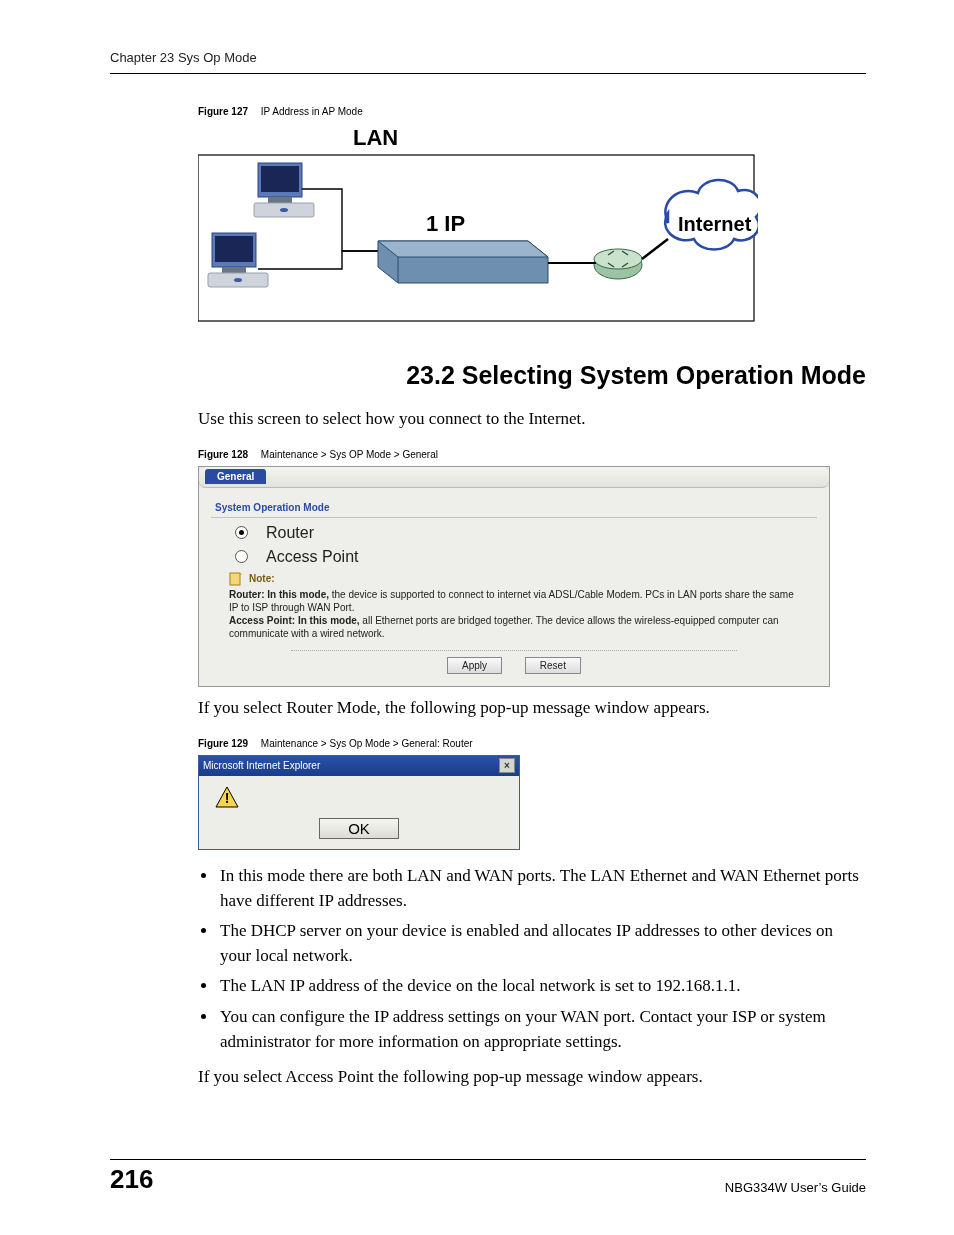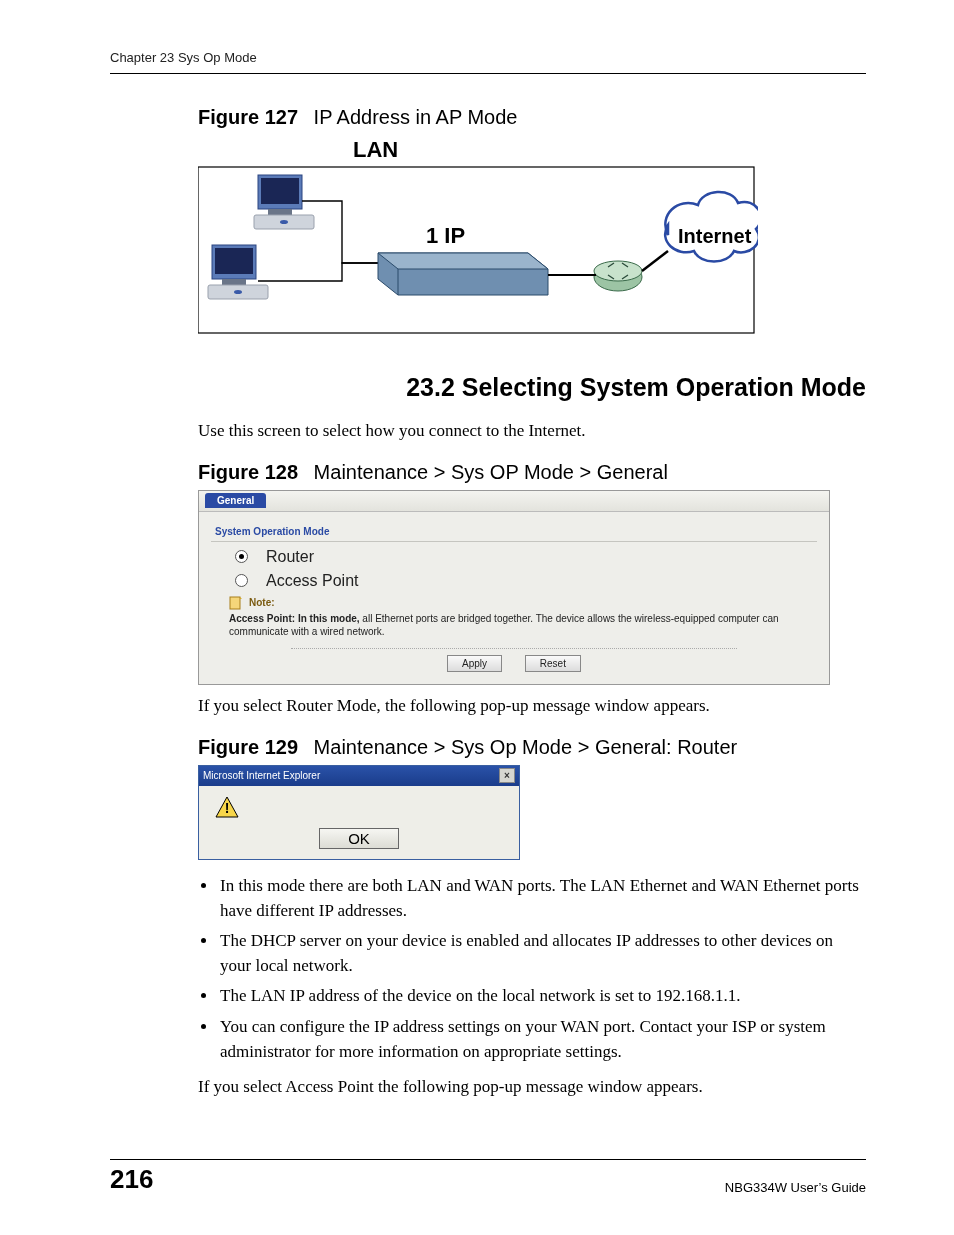--- a/index.html
+++ b/index.html
@@ -19,21 +19,21 @@
   .header-line {
     font-family: Arial, Helvetica, sans-serif;
     font-size: 13px;
     color: #222;
     border-bottom: 1px solid #000;
     padding-bottom: 8px;
     margin-bottom: 32px;
   }
   .fig-caption {
     font-family: Arial, Helvetica, sans-serif;
-    font-size: 20px;
+    font-size: 10px;
     margin: 0 0 6px 88px;
   }
   .fig-caption .fig-num {
     font-weight: bold;
     margin-right: 10px;
   }
   
   .diagram {
     margin: 0 0 28px 88px;
     width: 560px;
@@ -60,20 +60,21 @@
     font-family: Verdana, Arial, sans-serif;
     font-size: 10px;
     color: #222;
     width: 630px;
   }
   .tabbar {
     background: linear-gradient(#f4f4f0,#e3e3dd);
     border-bottom: 1px solid #bbb;
     height: 20px;
     position: relative;
+    border-radius: 7px;
   }
   .tab {
     position: absolute;
     left: 6px; top: 2px;
     background: #2a4aa4;
     color: #fff;
     font-weight: bold;
     font-size: 10px;
     padding: 2px 12px;
     border-radius: 3px 3px 0 0;
@@ -302,20 +303,21 @@
       </div>
       <div class="note-row">
         <span class="note-icon">
           <svg width="14" height="14" viewBox="0 0 14 14">
               <rect x="1" y="1" width="10" height="12" fill="#f5d67a" stroke="#a87e1a"></rect>
               <path d="M11 1 l2 2 l-2 0 z" fill="#d4a92a"></path>
             </svg>
         </span>
         <span>Note:</span>
       </div>
+      <div class="note-text"><span style="font-weight:bold">Router: In this mode,</span> the device is supported to connect to internet via ADSL/Cable Modem. PCs in LAN ports share the same IP to ISP through WAN Port.</div>
       <div class="note-text"><span style="font-weight:bold">Access Point: In this mode,</span> all Ethernet ports are bridged together. The device allows the wireless-equipped computer can communicate with a wired network.</div>
       <div class="btn-row">
         <span class="btn">Apply</span>
         <span class="btn">Reset</span>
       </div>
     </div>
   </div>
 
   <p class="body-text">If you select Router Mode, the following pop-up message window appears.</p>
 

